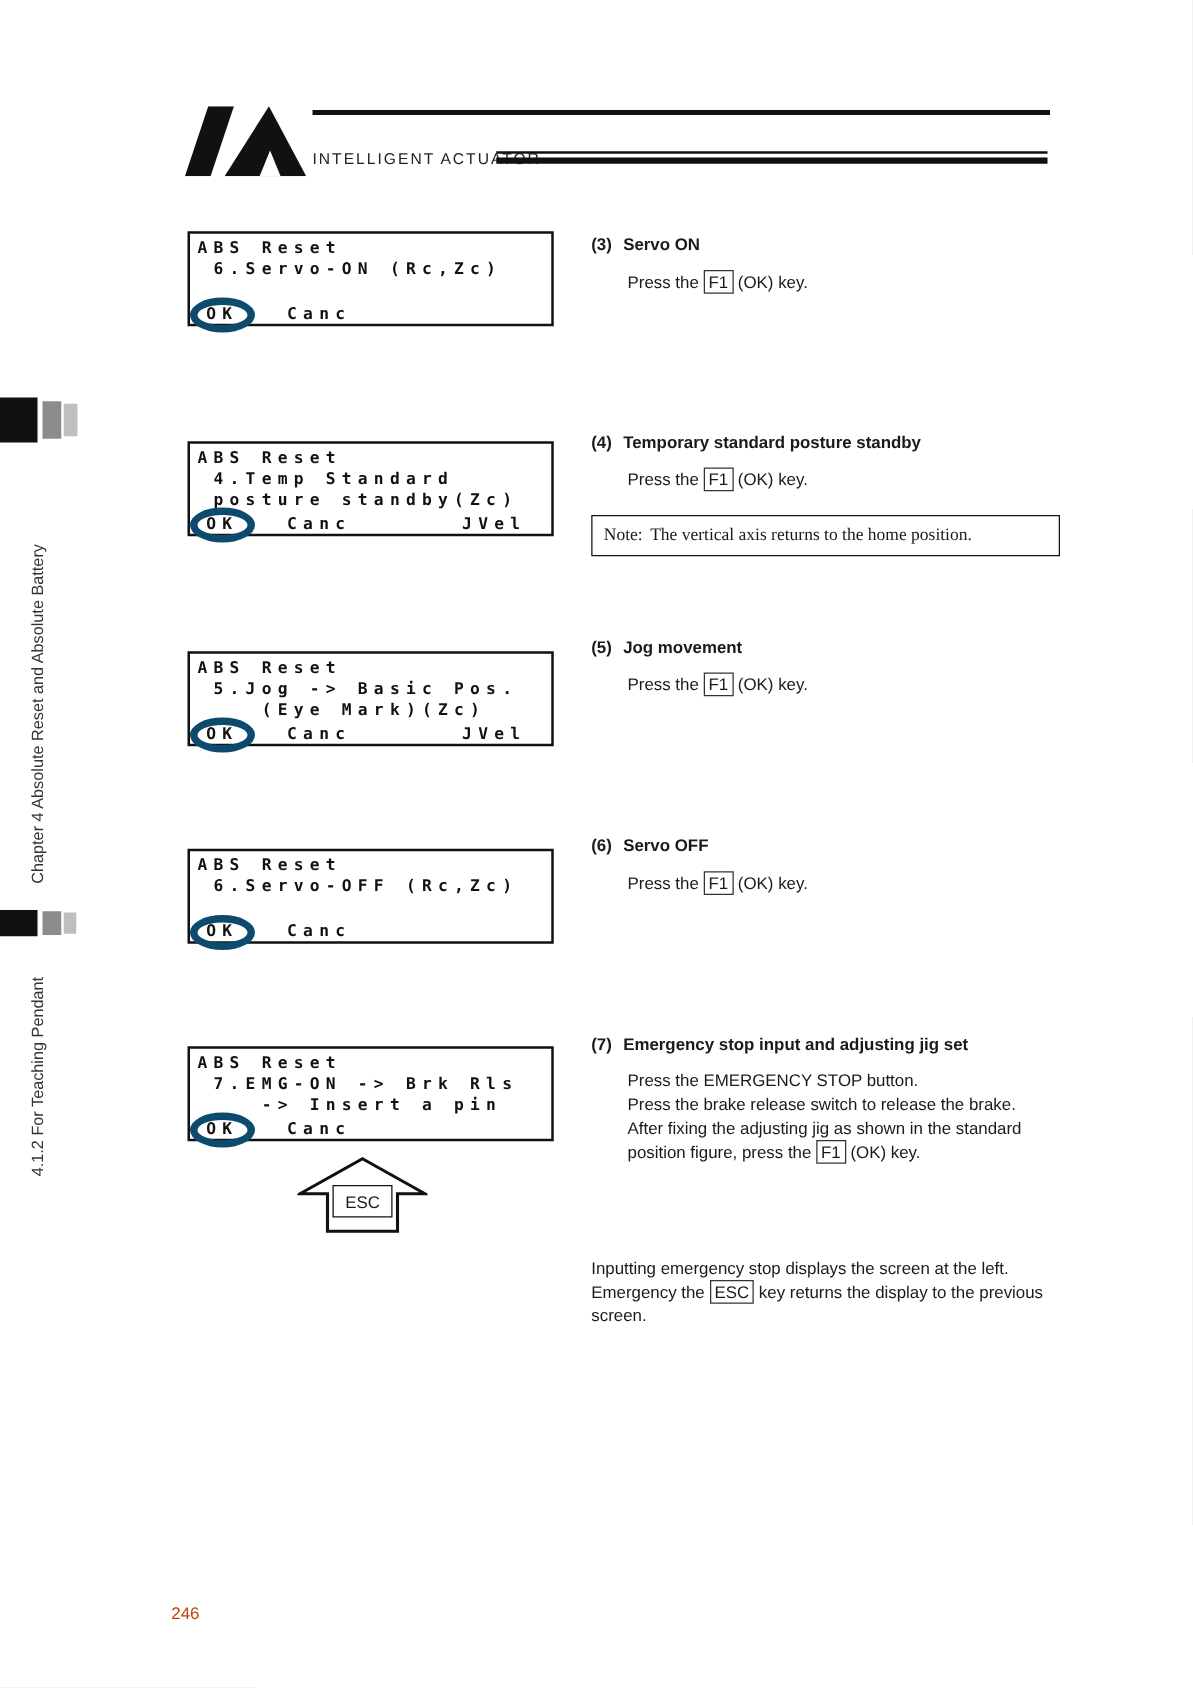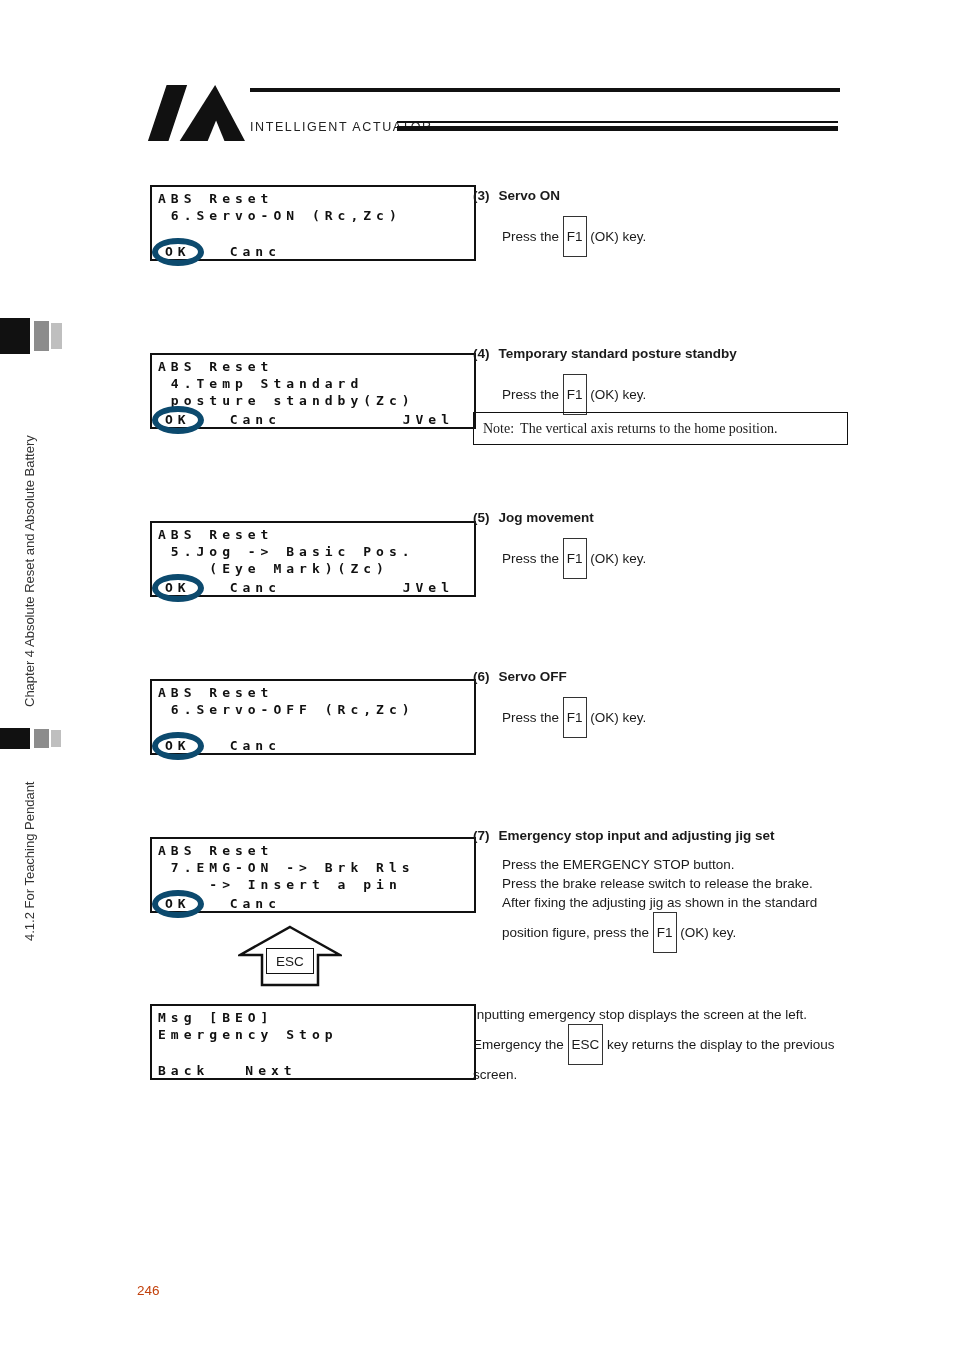--- a/index.html
+++ b/index.html
@@ -20,36 +20,36 @@
   .v-section { left:22px; top:941px; }
   .sq { position:absolute; }
   .sq-b1 { left:0;  top:318px; width:30px; height:36px; background:#111; }
   .sq-g1 { left:34px; top:321px; width:15px; height:30px; background:#8c8c8c; }
   .sq-l1 { left:51px; top:323px; width:11px; height:26px; background:#bfbfbf; }
   .sq-b2 { left:0;  top:728px; width:30px; height:21px; background:#111; }
   .sq-g2 { left:34px; top:729px; width:15px; height:19px; background:#8c8c8c; }
   .sq-l2 { left:51px; top:730px; width:10px; height:17px; background:#bfbfbf; }
   
   .lcd {
-    position:absolute; left:150px; width:326px; height:76px; box-sizing:border-box;
+    position:absolute; left:150px; width:293px; height:76px; box-sizing:border-box;
     border:2px solid #111; background:#fff; padding:3px 6px 2px 6px;
     font-family:"DejaVu Sans Mono", monospace; font-weight:bold; font-size:13px;
     letter-spacing:5px; color:#111;
   }
   .lcd-line { height:17px; line-height:17px; white-space:pre; overflow:hidden; }
   .lcd-footer { display:flex; align-items:center; height:21px; }
   .ok-oval { display:inline-block; border:6px solid #0c4a6e; border-radius:50%; padding:0 7px 1px 7px; margin-left:-6px; line-height:15px; }
   .canc { margin-left:26px; }
   .jvel { margin-left:auto; margin-right:14px; }
   .backnext { margin-left:36px; }
   
   .step-title { position:absolute; left:473px; display:flex; gap:9px; font-weight:bold; font-size:13.5px; }
   .body-text { position:absolute; left:502px; font-size:13.5px; line-height:19px; }
   .body-text p { margin:0; }
-  .keybox { display:inline-block; border:1.2px solid #333; padding:12px 3px; line-height:15px; }
+  .keybox { display:inline-block; border:1.2px solid #333; padding:1px 3px; line-height:15px; }
   .note-box {
     position:absolute; left:473px; top:412px; width:375px; box-sizing:border-box;
     border:1.5px solid #111; padding:6px 9px; font-size:14px; line-height:19px; display:flex;font-family:Liberation Serif, serif;
   }
   .note-label { margin-right:6px; }
   .note-text { display:inline-block; width:280px; }
   
   .esc-arrow { position:absolute; left:238px; top:925px; }
   .esc-box {
     position:absolute; left:266px; top:948px; width:48px; height:26px; box-sizing:border-box;
@@ -173,29 +173,20 @@
     <p>Press the EMERGENCY STOP button.</p>
     <p>Press the brake release switch to release the brake.</p>
     <p><span>After fixing the adjusting jig as shown in the standard position figure, press the </span><span class="keybox">F1</span><span> (OK) key.</span></p>
   </div>
 
   <svg class="esc-arrow" width="104" height="62" viewBox="0 0 104 62">
     <polygon points="52,2 102,30 80,30 80,60 24,60 24,30 2,30" fill="#fff" stroke="#111" stroke-width="2.5"></polygon>
   </svg>
   <div class="esc-box">ESC</div>
 
-  <div class="lcd" style="top:1004px;">
-    <div class="lcd-line">Msg [BEO]</div>
-    <div class="lcd-line">Emergency Stop</div>
-    <div class="lcd-line"></div>
-    <div class="lcd-footer">
-      <span>Back</span>
-      <span class="backnext">Next</span>
-    </div>
-  </div>
   <div class="body-text" style="left:473px; top:1005px; width:362px;">
     <p>Inputting emergency stop displays the screen at the left.</p>
     <p><span>Emergency the </span><span class="keybox">ESC</span><span> key returns the display to the previous screen.</span></p>
   </div>
 
   <div class="page-number">246</div>
 
 </div>
 
 </body></html>

